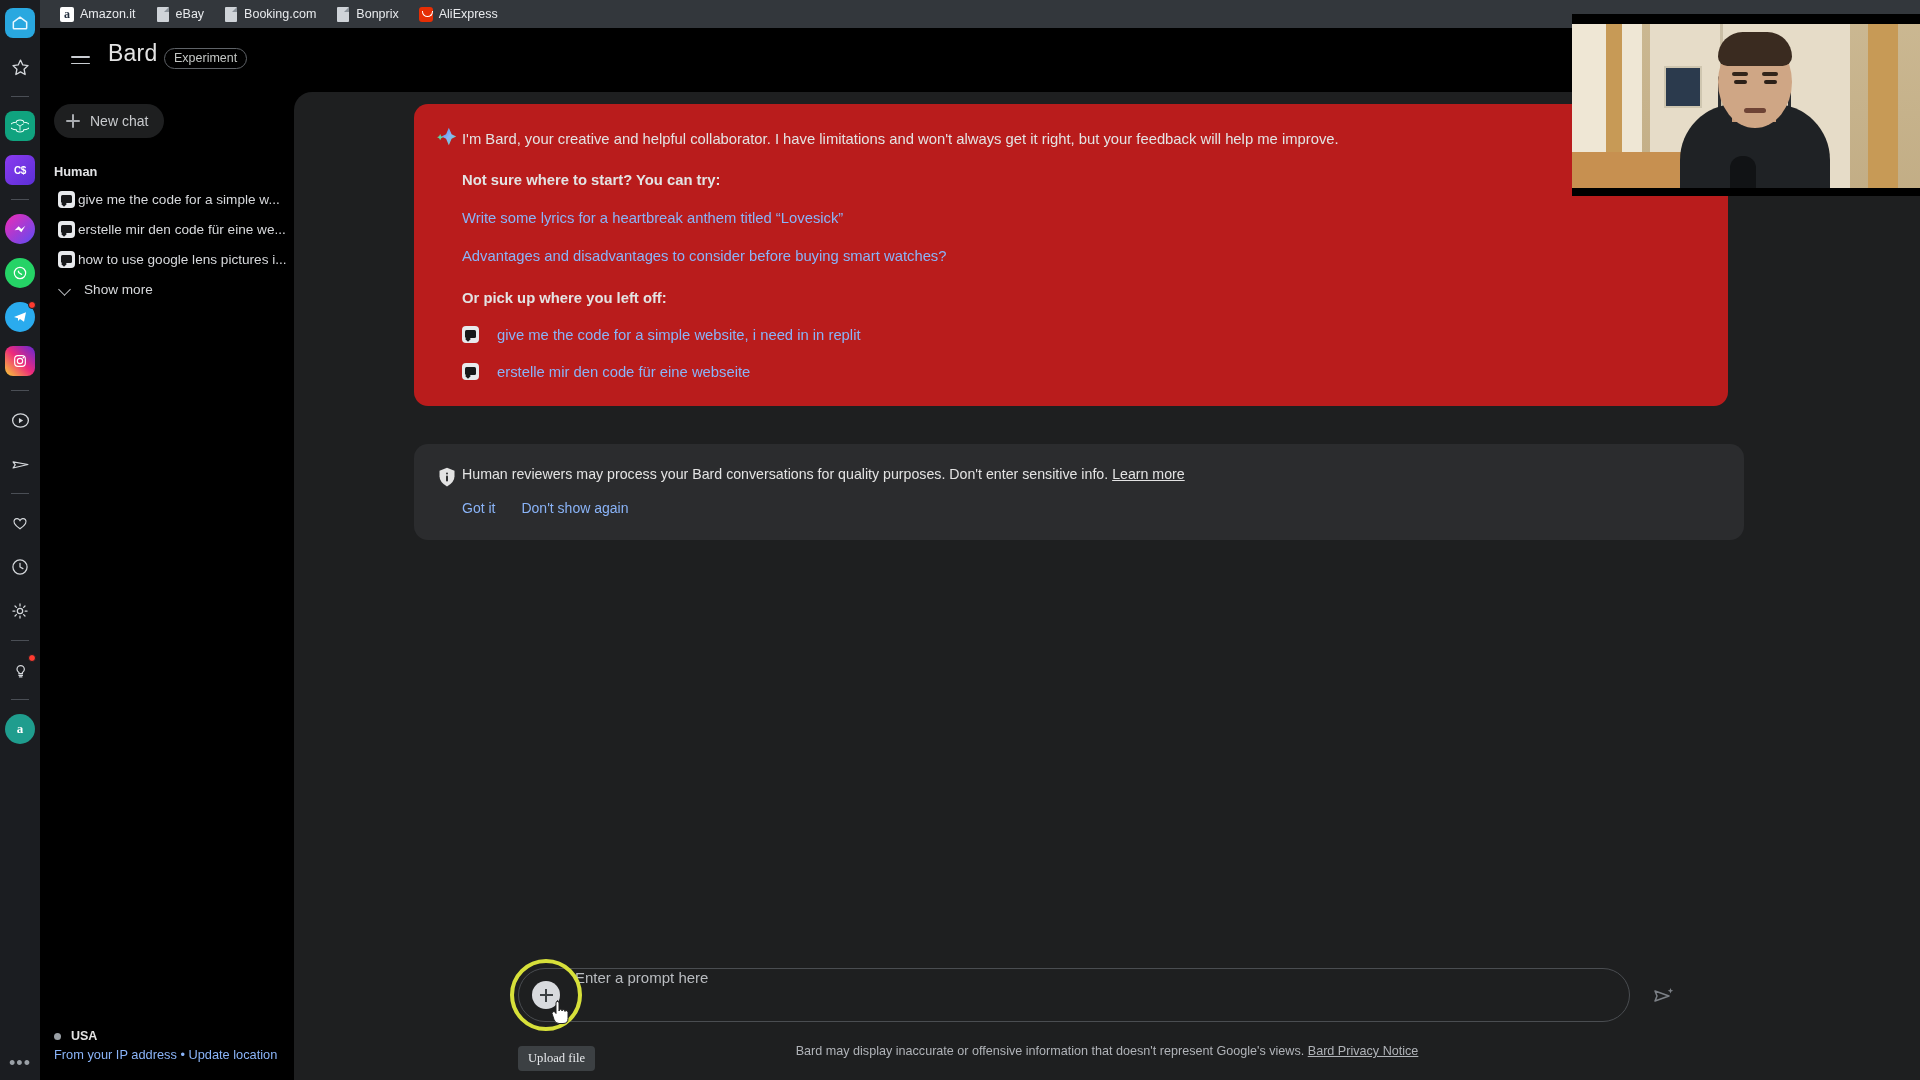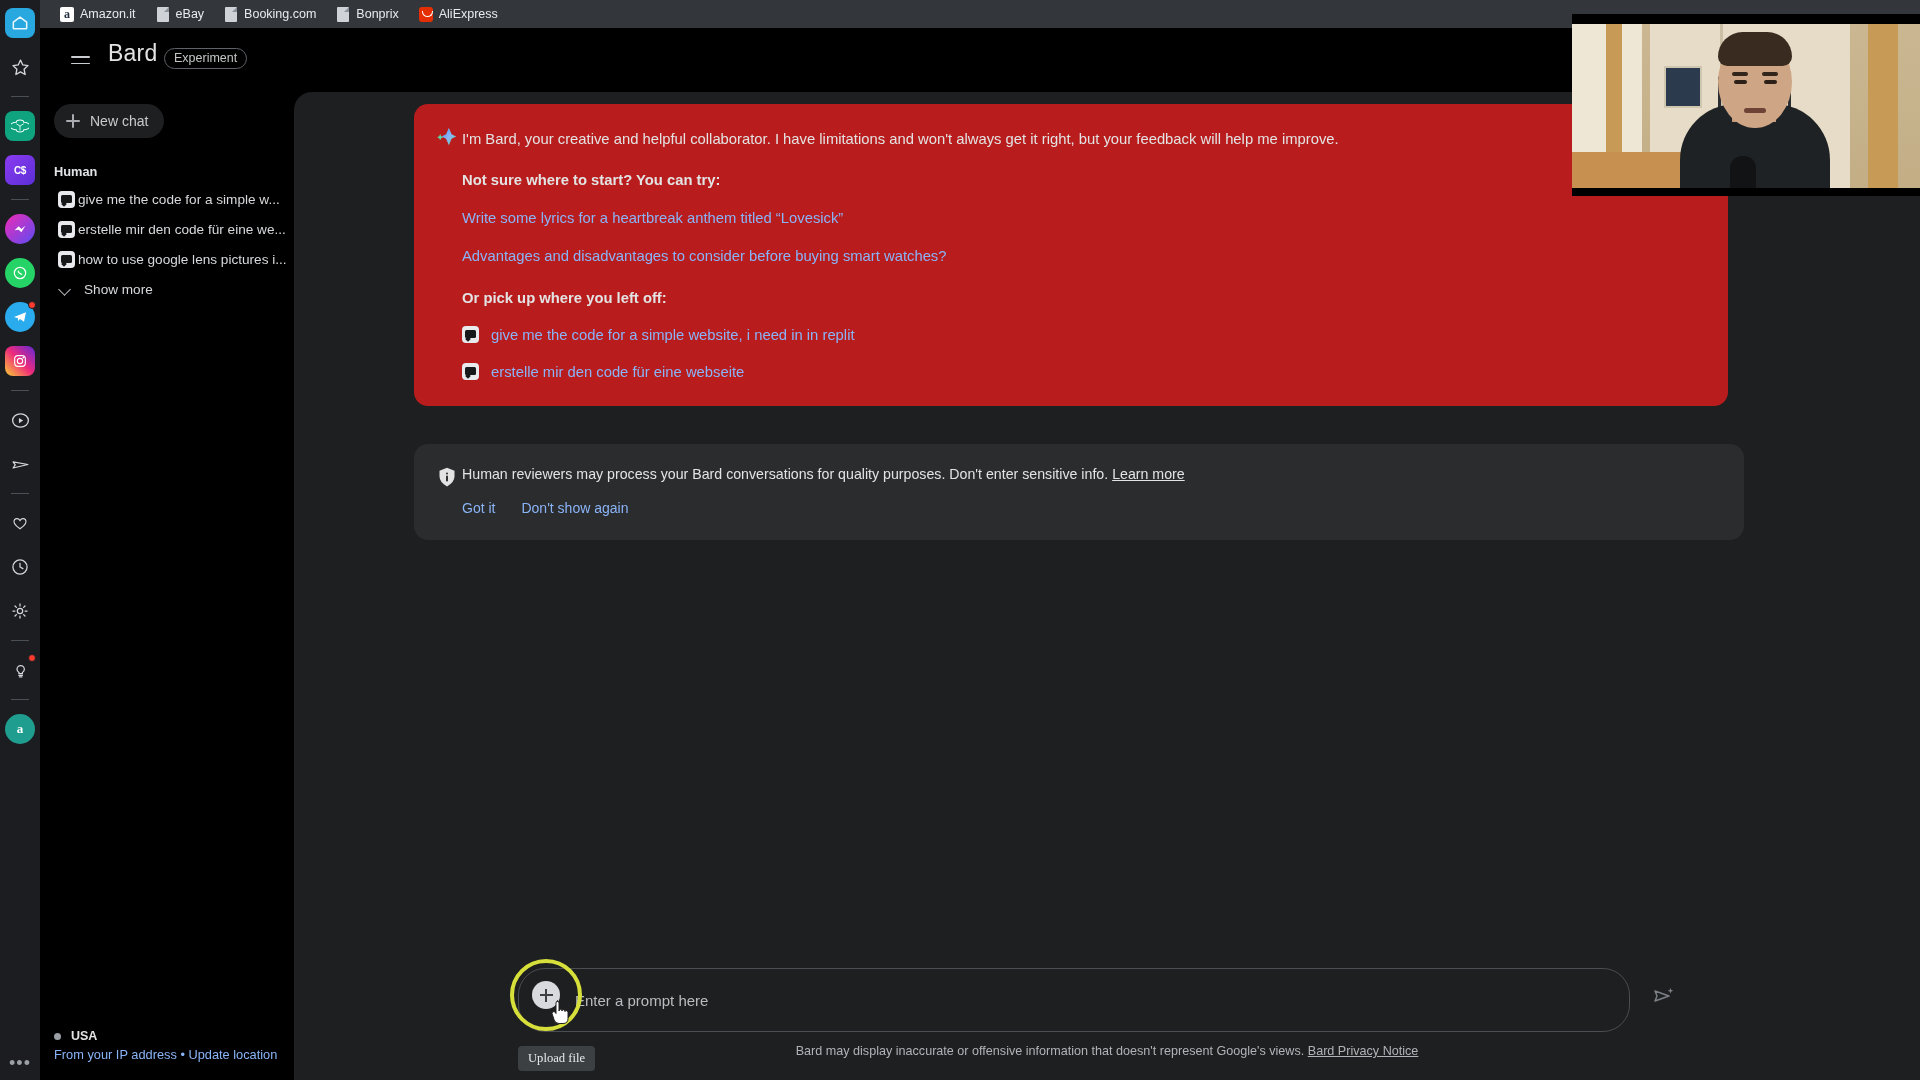--- a/index.html
+++ b/index.html
@@ -89,35 +89,35 @@
   .main { position: absolute; left: 254px; top: 64px; right: 0; bottom: 0; background: #1e1f20;
      border-top-left-radius: 18px; }
 
   .card-intro { position: absolute; left: 120px; top: 12px; right: 192px; background: #b91c1c;
      border-radius: 14px; padding: 24px 0 26px 0; }
   .spark { position: absolute; left: 22px; top: 22px; width: 22px; height: 22px; }
   .line-intro { margin: 0 40px 0 48px; font-size: 14.8px; color: #e3e3e3; line-height: 1.5; white-space: nowrap; }
   .line-try { margin: 22px 40px 0 48px; font-size: 14.8px; color: #e3e3e3; font-weight: bold; }
   .sugg { margin: 22px 40px 0 48px; font-size: 14.8px; color: #8ab4f8; }
   .line-pick { margin: 26px 40px 0 48px; font-size: 14.8px; color: #e3e3e3; font-weight: bold; }
-  .hist-row { margin: 20px 40px 0 48px; display: flex; align-items: center; gap: 12px; text-align: right; }
+  .hist-row { margin: 20px 40px 0 48px; display: flex; align-items: center; gap: 18px; text-align: right; }
   .hist-lbl { font-size: 14.8px; color: #8ab4f8; }
 
   .card-notice { position: absolute; left: 120px; top: 352px; right: 176px; background: #2b2c2e;
      border-radius: 14px; padding: 22px 0 24px 0; }
   .shield { position: absolute; left: 24px; top: 22px; width: 18px; height: 22px; }
   .notice-txt { margin-left: 48px; margin-right: 30px; font-size: 14.2px; color: #e3e3e3; }
   .notice-txt a { color: #e3e3e3; text-decoration: underline; }
   .notice-actions { margin-left: 48px; margin-top: 18px; display: flex; gap: 26px; }
   .notice-actions span { font-size: 14px; color: #8ab4f8; }
 
   
   .prompt-wrap { position: absolute; left: 0; right: 0; bottom: 58px; height: 54px; }
-  .prompt-box { position: absolute; left: 224px; right: 290px; height: 64px; background: #1e1f20;
-     border: 1px solid #4a4d51; border-radius: 27px; display: flex; align-items: center; }
+  .prompt-box { position: absolute; left: 224px; right: 290px; height: 54px; background: #1e1f20;
+     border: 1px solid #4a4d51; border-radius: 27px; display: flex; align-items: flex-start; }
   .prompt-ph { margin-left: 56px; font-size: 15px; color: #b9bcc0; }
   .upload-btn { position: absolute; left: 238px; top: 13px; width: 28px; height: 28px; border-radius: 50%;
      background: #d8dade; display: flex; align-items: center; justify-content: center; }
   .upload-btn .pl { width: 13px; height: 13px; position: relative; }
   .upload-btn .pl:before, .upload-btn .pl:after { content:""; position:absolute; background: #3c4043; }
   .upload-btn .pl:before { left:0; top:5.6px; width:13px; height:1.8px; }
   .upload-btn .pl:after { top:0; left:5.6px; width:1.8px; height:13px; }
   .highlight-ring { position: absolute; left: 216px; top: -9px; width: 72px; height: 72px;
      border: 4px solid #d7e03a; border-radius: 50%; }
   .cursor-hand { position: absolute; left: 258px; top: 32px; width: 20px; height: 26px; }

